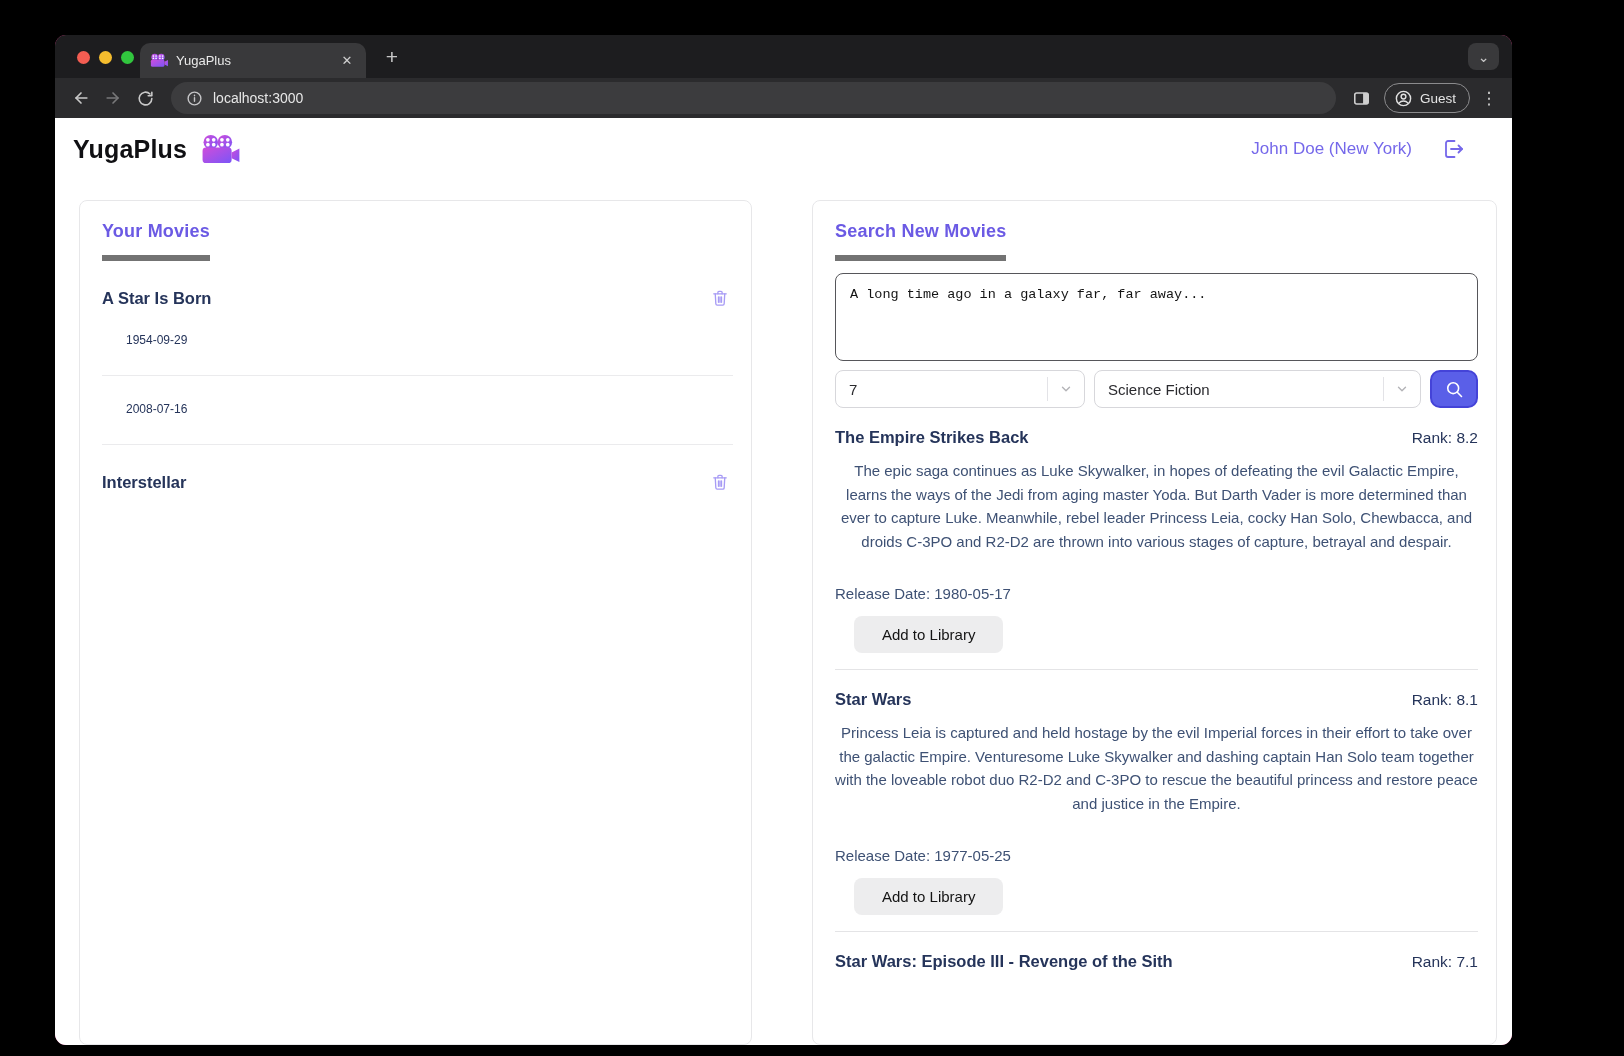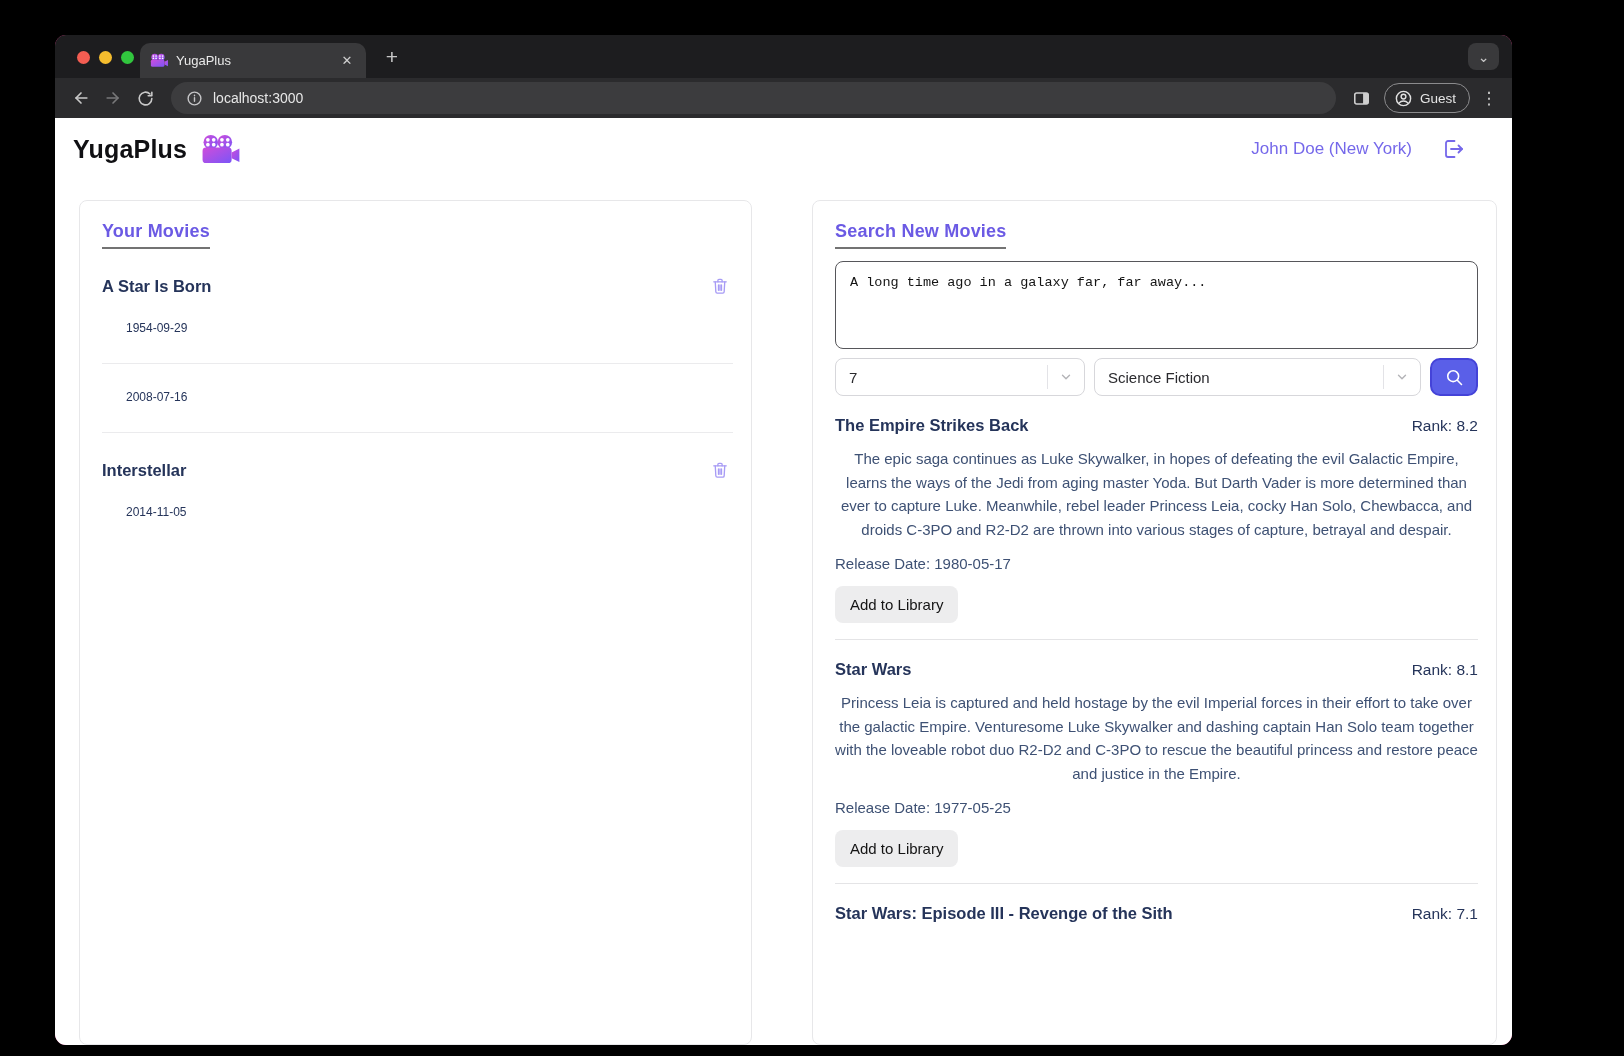--- a/index.html
+++ b/index.html
@@ -36,21 +36,21 @@
   .app-title{ font-size:25px; font-weight:800; color:#101013; letter-spacing:.2px; }
   .app-logo{ width:40px; height:31px; margin-left:13px; }
   .user-link{ margin-left:auto; font-size:17px; color:#7568ea; }
   .logout-btn{ margin-left:28px; width:26px; height:26px; display:flex; align-items:center; justify-content:center; }
 
   .main{ flex:1; display:flex; gap:60px; padding:20px 15px 0 24px; min-height:0; }
   .card{ background:#fff; border:1px solid #e7e7e9; border-radius:8px; padding:20px 18px 20px 22px; overflow:hidden; }
   .card.left{ width:673px; flex-shrink:0; }
   .card.right{ flex:1; }
   .card-heading{ display:inline-block; font-size:18px; font-weight:700; color:#6b5ae4;
-                 padding-bottom:5px; border-bottom:2px solid #737373; letter-spacing:.2px; }
+                 padding-bottom:13px; border-bottom:6px solid #737373; letter-spacing:.2px; }
 
   .movie{ margin-top:26px; }
   .movie-head{ display:flex; align-items:center; justify-content:space-between; }
   .movie-title{ font-size:16.5px; font-weight:700; color:#25345a; }
   .trash-btn{ width:22px; height:22px; display:flex; align-items:center; justify-content:center; margin-right:2px; }
   .movie-date{ margin-top:24px; font-size:12px; color:#25345a;margin-left:24px; }
   .row-divider{ border:none; border-top:1px solid #ebebed; margin-top:28px; }
 
   .query-box{ display:block; width:100%; height:88px; margin-top:12px; border:1px solid #56565a; border-radius:8px;
               padding:12px 14px; font-family:"Liberation Mono", monospace; font-size:13.5px; color:#141414;
@@ -61,23 +61,23 @@
   .select.rank{ width:250px; } .select.genre{ flex:1; }
   .select .vline{ width:1px; height:24px; background:#e3e3e7; margin-left:auto; }
   .select .chev{ width:36px; display:flex; align-items:center; justify-content:center; }
   .search-btn{ width:48px; height:38px; background:#5a5fe8; border:2px solid #4443d8; border-radius:10px;
                display:flex; align-items:center; justify-content:center; }
 
   .res-head{ margin-top:20px; display:flex; align-items:baseline; justify-content:space-between; }
   .res-title{ font-size:16.5px; font-weight:700; color:#25345a; }
   .res-rank{ font-size:15.5px; color:#25345a; }
   .res-desc{ margin-top:12px; font-size:15px; line-height:23.5px; color:#3e5174;text-align:center; }
-  .res-release{ margin-top:14px; font-size:15px; color:#3e5174; }
+  .res-release{ margin-top:32px; font-size:15px; color:#3e5174; }
   .add-btn{ margin-top:14px; display:inline-block; background:#ededee; border:none; border-radius:8px;
-            padding:10px 15px; font-size:15px; color:#141414; font-family:"Liberation Sans", sans-serif; }
+            padding:10px 28px; font-size:15px; color:#141414; font-family:"Liberation Sans", sans-serif;margin-left:19px; }
   .res-divider{ border:none; border-top:1px solid #e4e4e6; margin-top:16px; }
   svg{ display:block; }
 </style>
 </head>
 <body>
 
 <svg width="0" height="0" style="position:absolute">
   <defs>
     <linearGradient id="camgrad" x1="0" y1="0" x2="1" y2="1">
       <stop offset="0" stop-color="#cf4ddb"></stop>
@@ -225,21 +225,20 @@
               <svg width="20" height="20" viewBox="0 0 24 24" fill="none" stroke="#a79bf5" stroke-width="1.6" stroke-linecap="round">
                 <path d="M4.5 7h15"></path>
                   <path d="M9.5 7V5.2A1.2 1.2 0 0 1 10.7 4h2.6a1.2 1.2 0 0 1 1.2 1.2V7"></path>
                 <path d="M6.3 7l.7 12a1.6 1.6 0 0 0 1.6 1.5h6.8a1.6 1.6 0 0 0 1.6-1.5l.7-12"></path>
                 <path d="M10.2 10.8v6.4"></path>
                   <path d="M12 10.8v6.4"></path>
                   <path d="M13.8 10.8v6.4"></path>
               </svg>
             </div>
           </div>
-          <div class="movie-date">2014-11-05</div>
         </div>
       </div>
 
       <div class="card right">
         <span class="card-heading">Search New Movies</span>
 
         <textarea class="query-box" spellcheck="false" style="">A long time ago in a galaxy far, far away...</textarea>
 
         <div class="controls">
           <div class="select rank">

